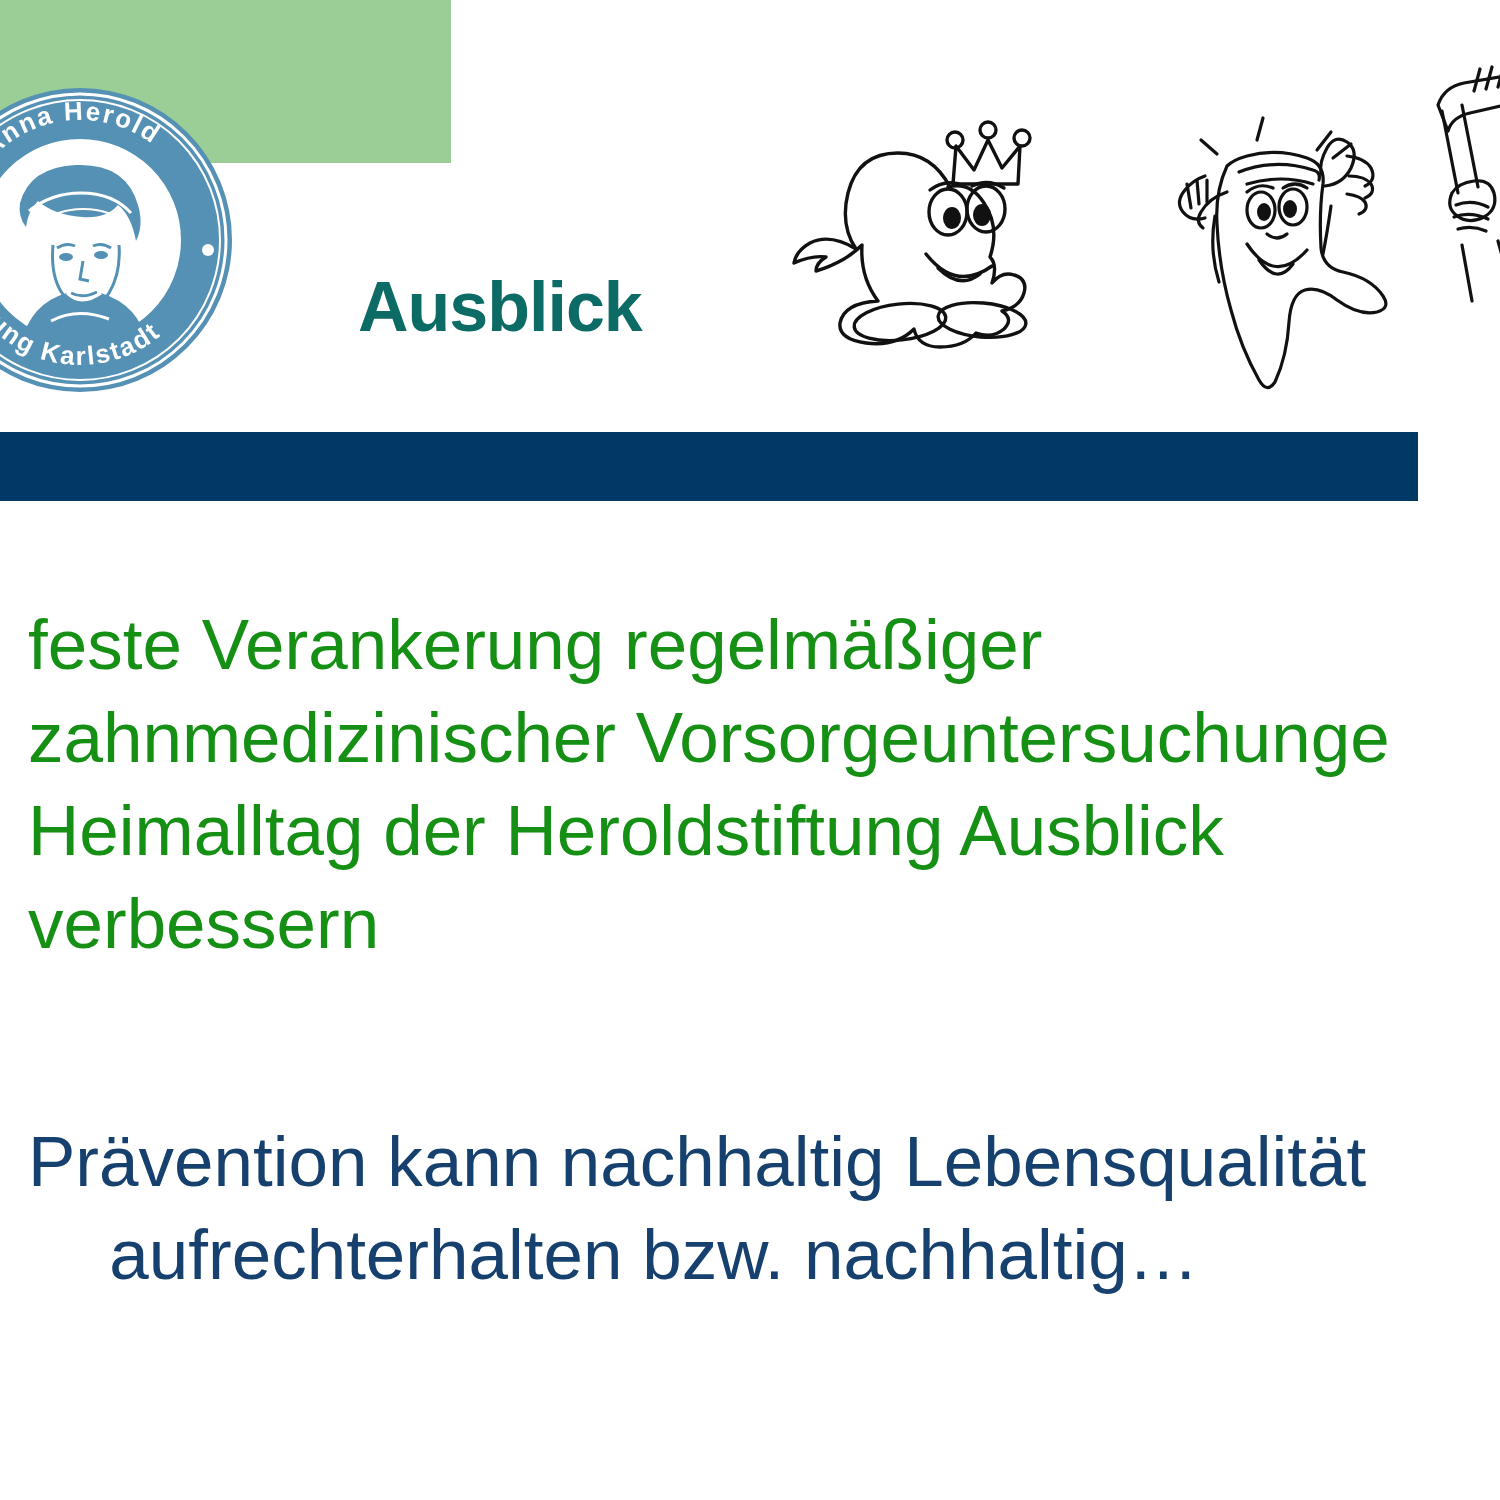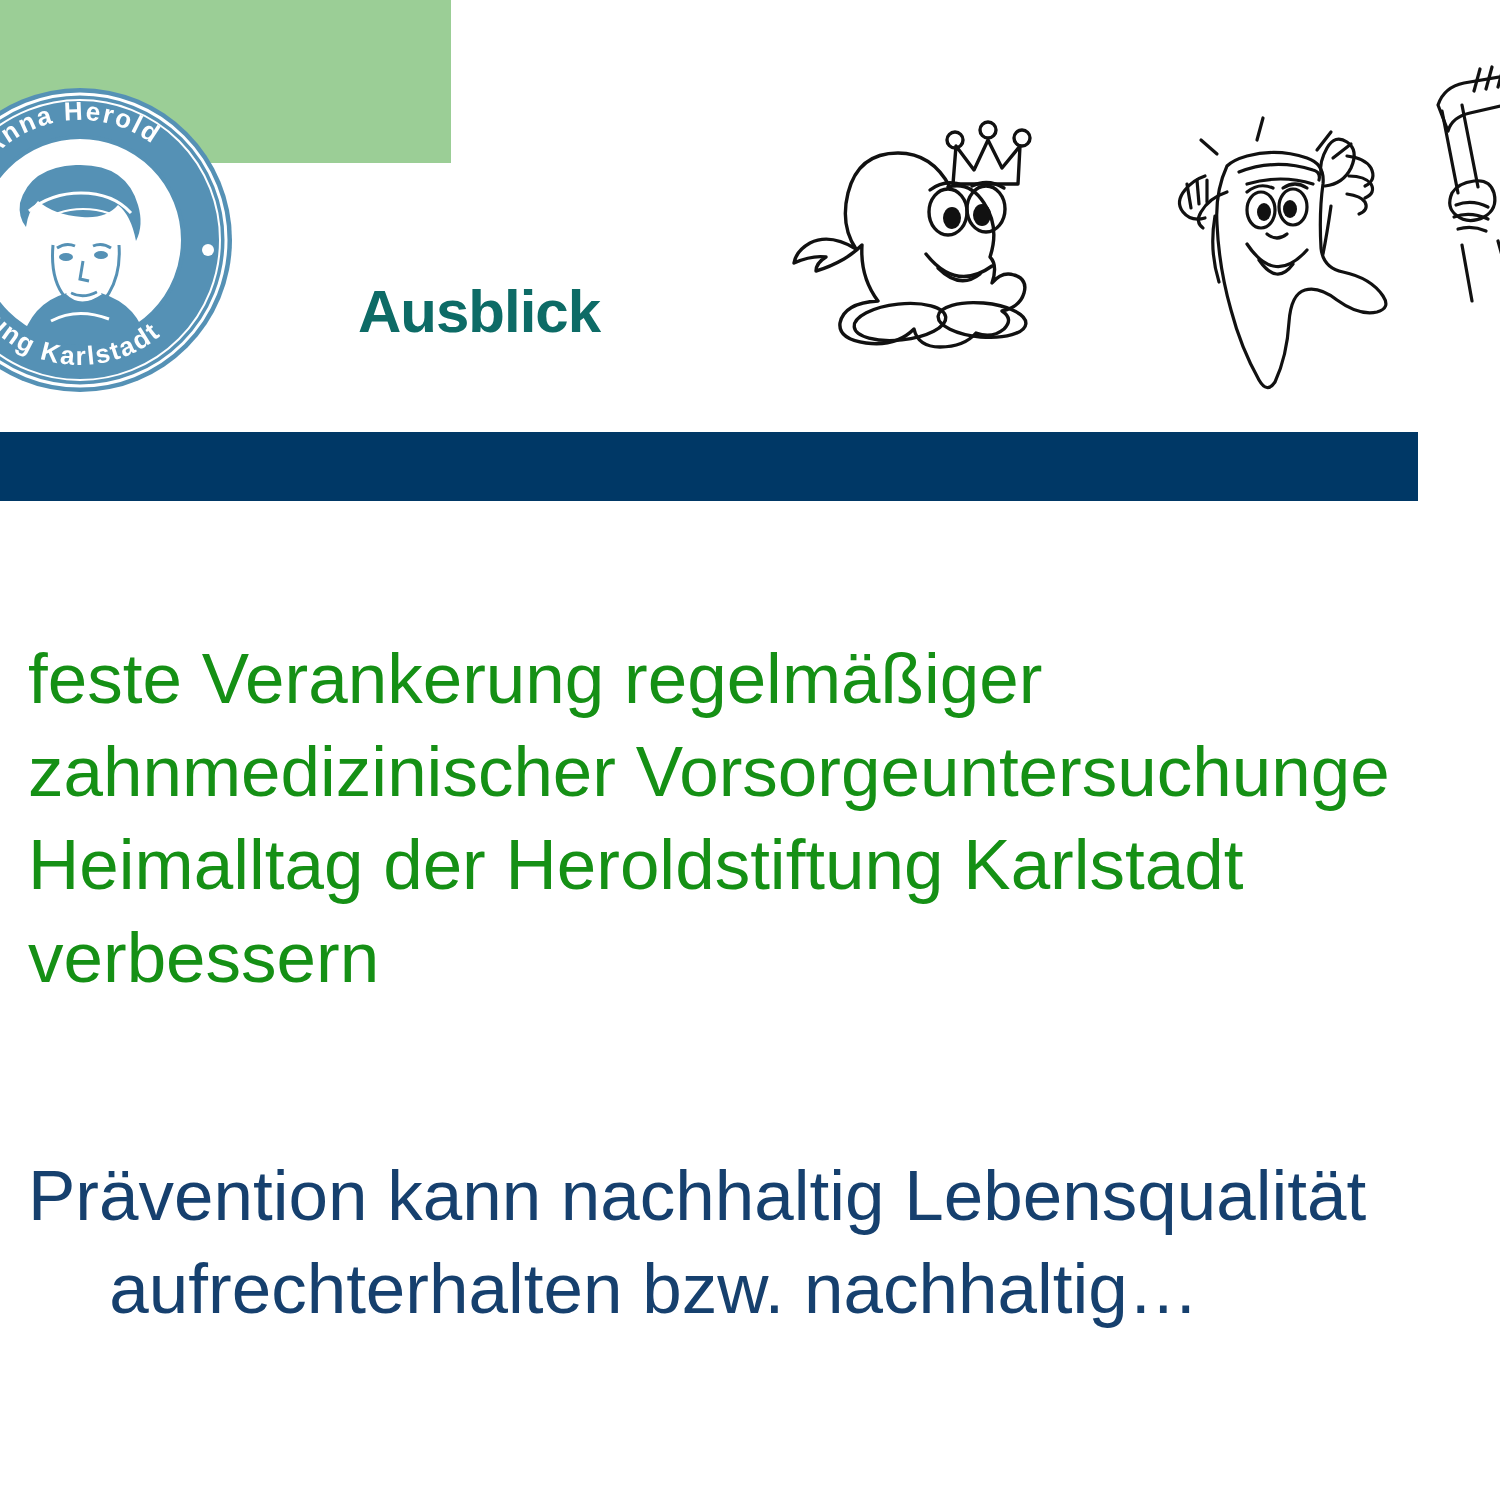--- a/index.html
+++ b/index.html
@@ -46,22 +46,22 @@
   .logo-seal svg {
     display: block;
     width: 100%;
     height: 100%;
   }
 
   
   .slide-title {
     position: absolute;
     left: 358px;
-    top: 282px;
-    font-size: 60px;
+    top: 272px;
+    font-size: 70px;
     font-weight: bold;
     color: #0d6b66;
     letter-spacing: -1px;
     line-height: 1;
     white-space: nowrap;
   }
 
   
   .clip-crown-tooth {
     position: absolute;
@@ -90,21 +90,21 @@
     display: block;
     width: 100%;
     height: 100%;
     overflow: visible;
   }
 
   
   .body-area {
     position: absolute;
     left: 0;
-    top: 632px;
+    top: 598px;
     width: 1280px;
   }
   .bullet-block {
     position: relative;
     margin: 0;
     padding: 0;
   }
   .bullet-line {
     font-size: 71px;
     line-height: 93px;
@@ -302,21 +302,21 @@
     </g>
   </svg>
 </div>
 
 <div class="body-area">
 
   <div class="bullet-block bullet-green">
 
     <div class="bullet-line">feste Verankerung regelmäßiger</div>
     <div class="bullet-line">zahnmedizinischer Vorsorgeuntersuchunge</div>
-    <div class="bullet-line">Heimalltag der Heroldstiftung Karlstadt</div>
+    <div class="bullet-line">Heimalltag der Heroldstiftung Ausblick</div>
     <div class="bullet-line">verbessern</div>
   </div>
 
   <div class="gap-block"></div>
 
   <div class="bullet-block bullet-navy">
 
     <div class="bullet-line">Prävention kann nachhaltig Lebensqualität</div>
     <div class="bullet-line">aufrechterhalten bzw. nachhaltig…</div>
   </div>

